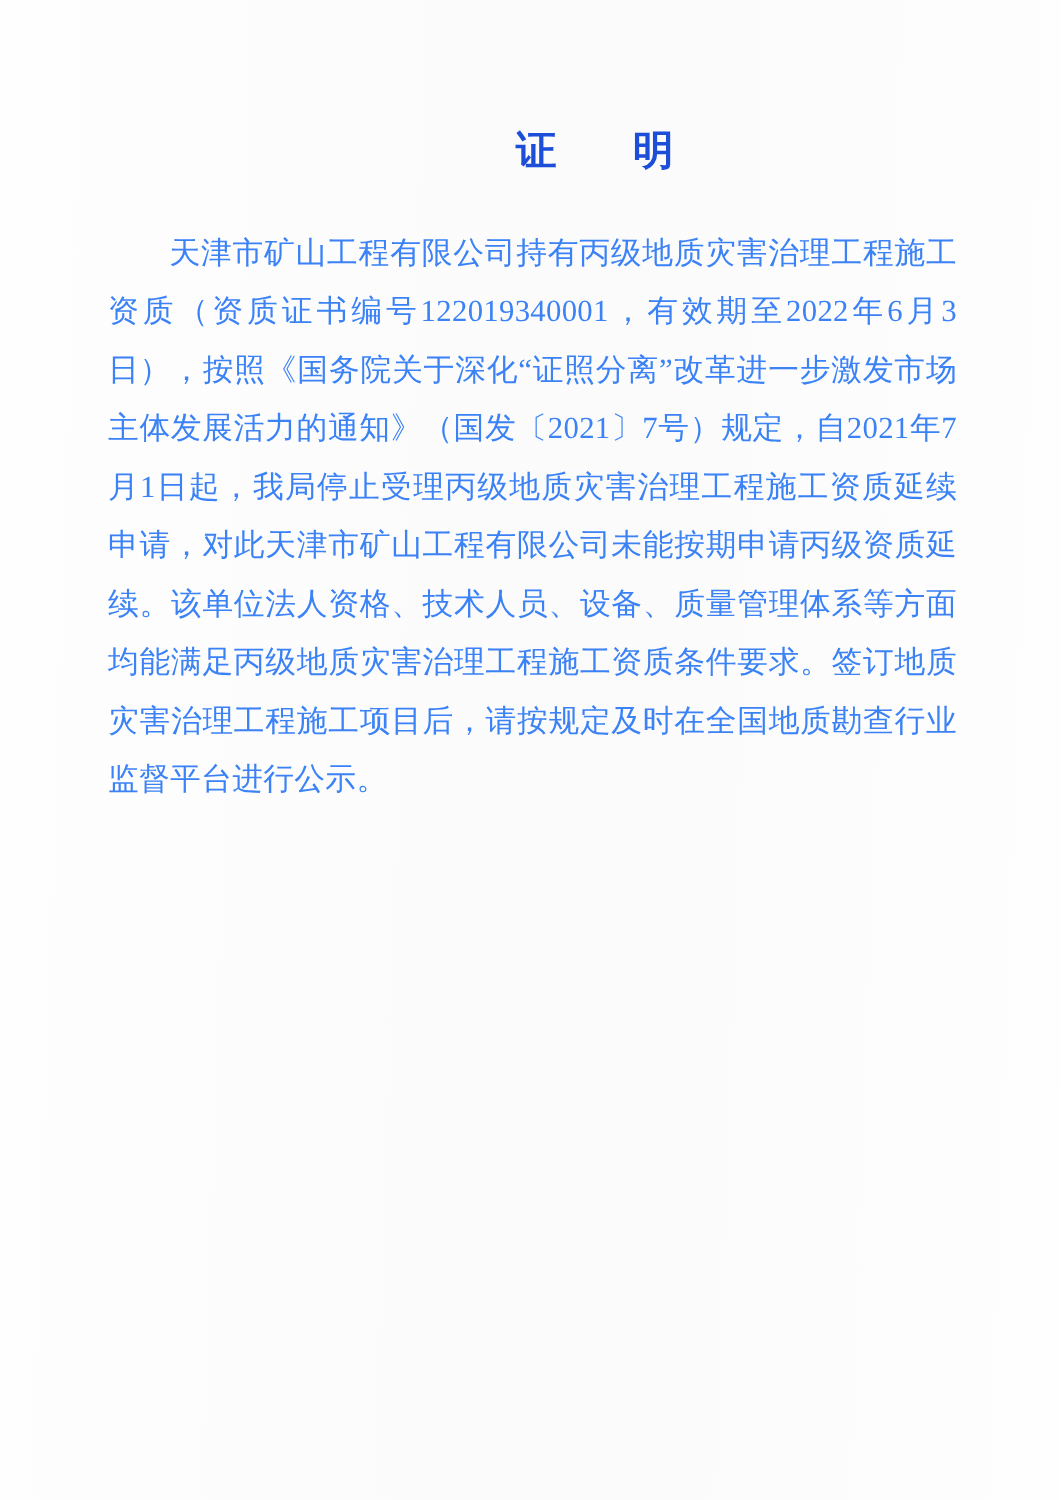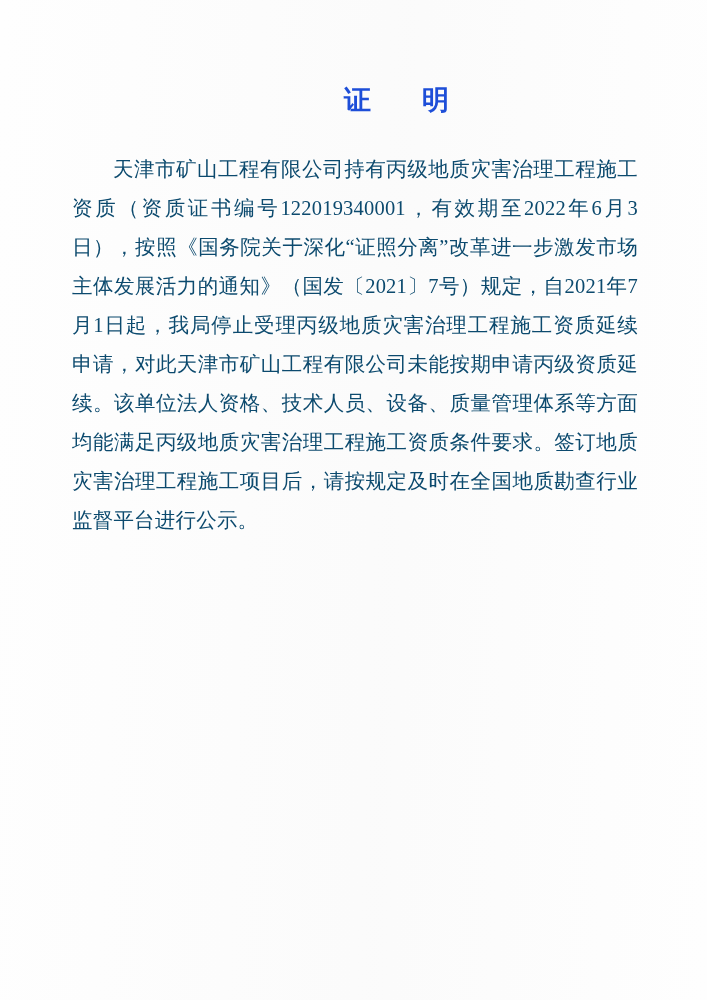--- a/index.html
+++ b/index.html
@@ -52,21 +52,21 @@
   .body-text {
     position: absolute;
     top: 150px;
     left: 72px;
     width: 566px;
     font-size: 20.5px;
     line-height: 39px;
     text-align: justify;
     text-justify: inter-ideograph;
     text-indent: 41px;
-    color: #0c4a6e;
+    color: #3b82f6;
     letter-spacing: 0.2px;
     word-break: break-all;
   }
 
   .sign-date {
     position: absolute;
     top: 625px;
     left: 408px;
     font-size: 20.5px;
     letter-spacing: 0.5px;

